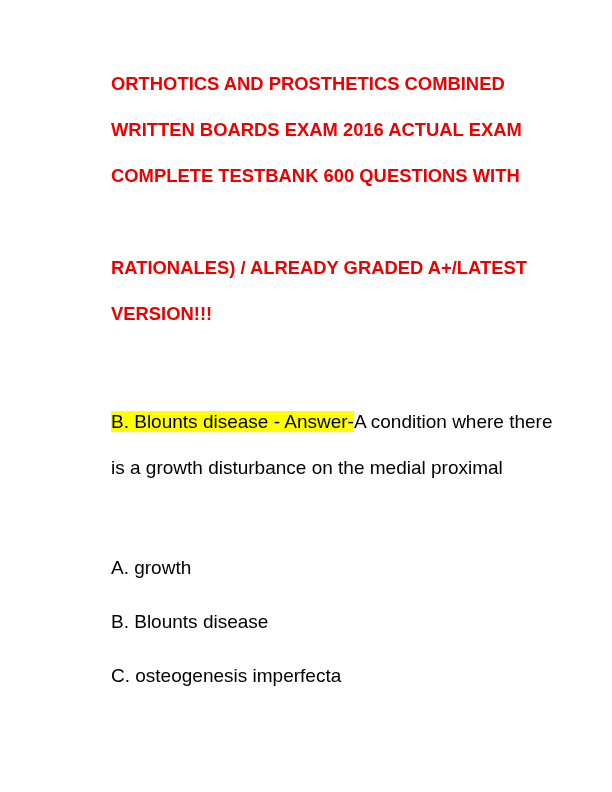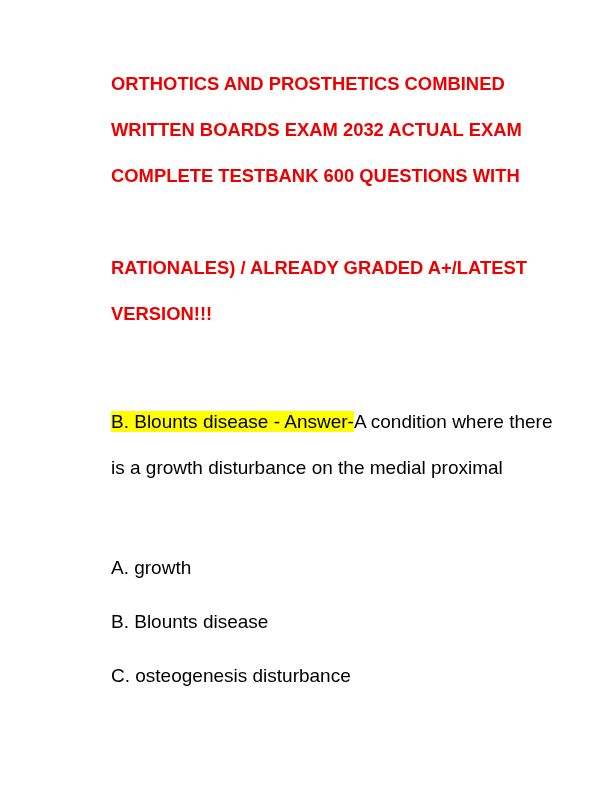--- a/index.html
+++ b/index.html
@@ -45,27 +45,27 @@
     .highlight {
       background: #ffff00;
     }
   </style>
 </head>
 <body>
 
 <div class="page">
 
   <div class="title-line" style="top:73px;">ORTHOTICS AND PROSTHETICS COMBINED</div>
-  <div class="title-line" style="top:119px;">WRITTEN BOARDS EXAM 2032 ACTUAL EXAM</div>
+  <div class="title-line" style="top:119px;">WRITTEN BOARDS EXAM 2016 ACTUAL EXAM</div>
   <div class="title-line" style="top:165px;">COMPLETE TESTBANK 600 QUESTIONS WITH</div>
   <div class="title-line" style="top:257px;">RATIONALES) / ALREADY GRADED A+/LATEST</div>
   <div class="title-line" style="top:303px;">VERSION!!!</div>
 
   <div class="body-line" style="top:410px;">
     <span class="highlight">B. Blounts disease - Answer-</span><span>A condition where there</span>
   </div>
   <div class="body-line" style="top:456px;">is a growth disturbance on the medial proximal</div>
 
   <div class="body-line" style="top:556px;">A. growth</div>
   <div class="body-line" style="top:610px;">B. Blounts disease</div>
-  <div class="body-line" style="top:664px;">C. osteogenesis disturbance</div>
+  <div class="body-line" style="top:664px;">C. osteogenesis imperfecta</div>
 
 </div>
 
 </body></html>

